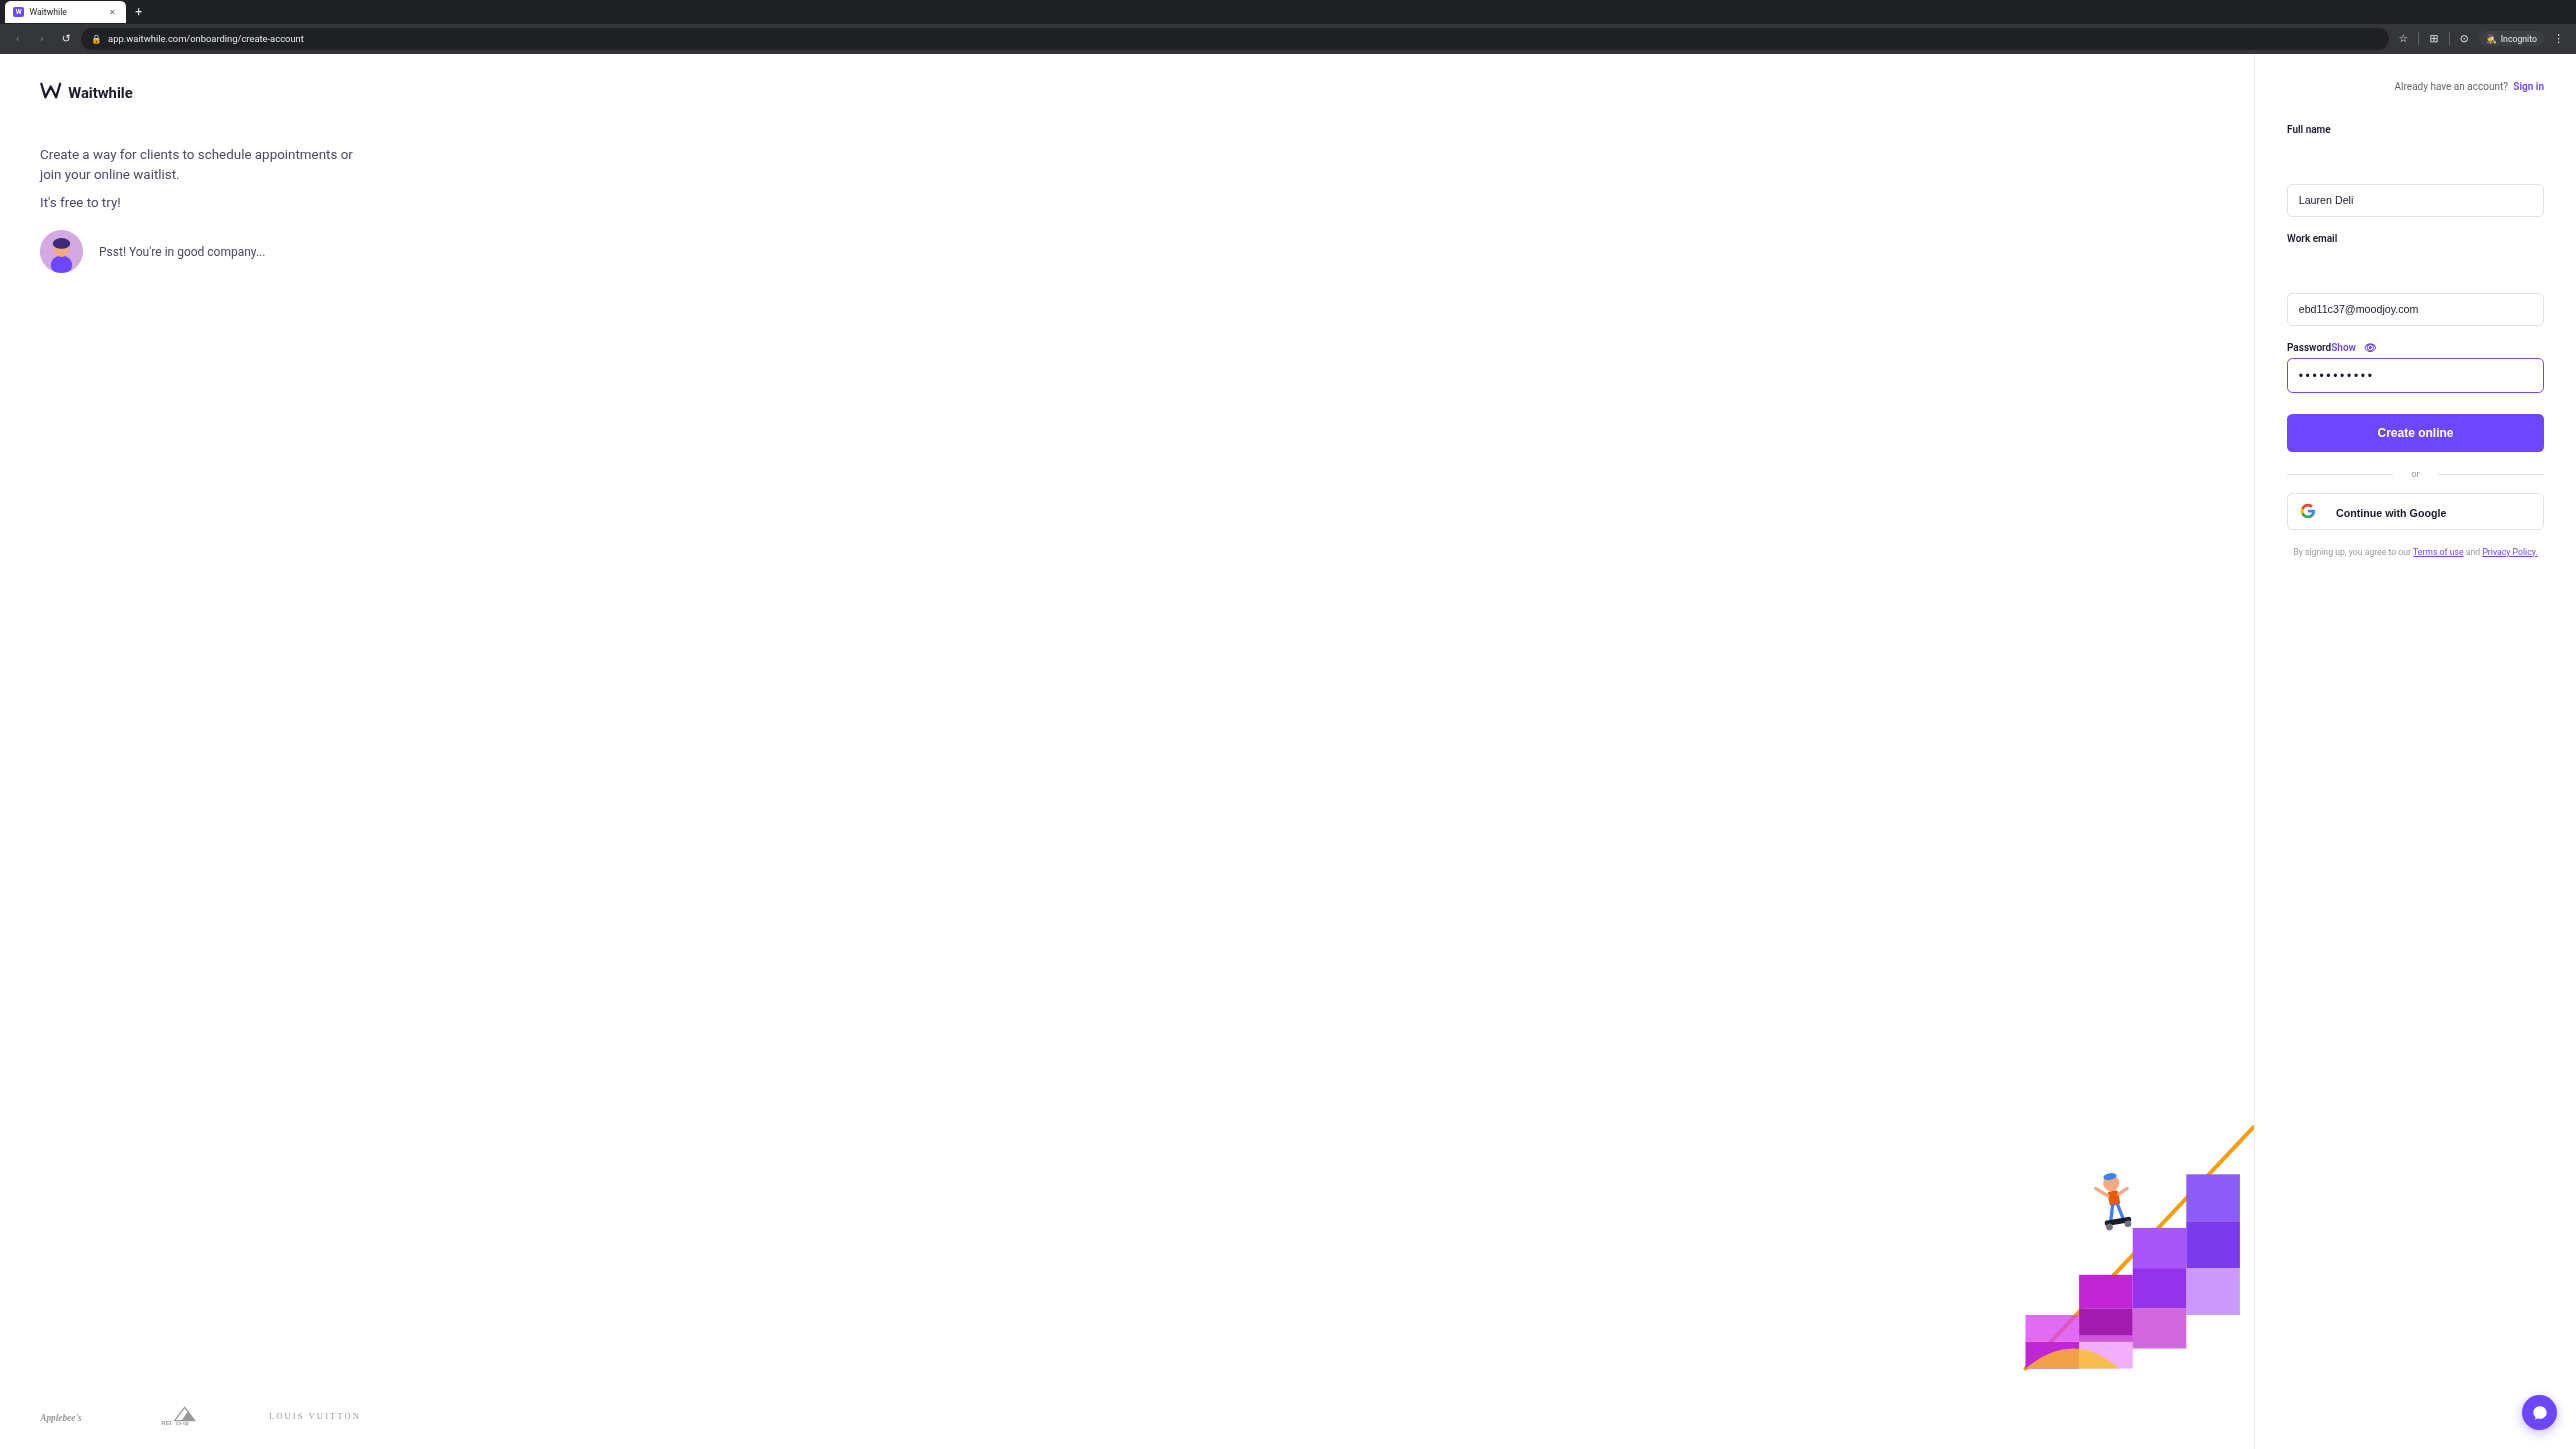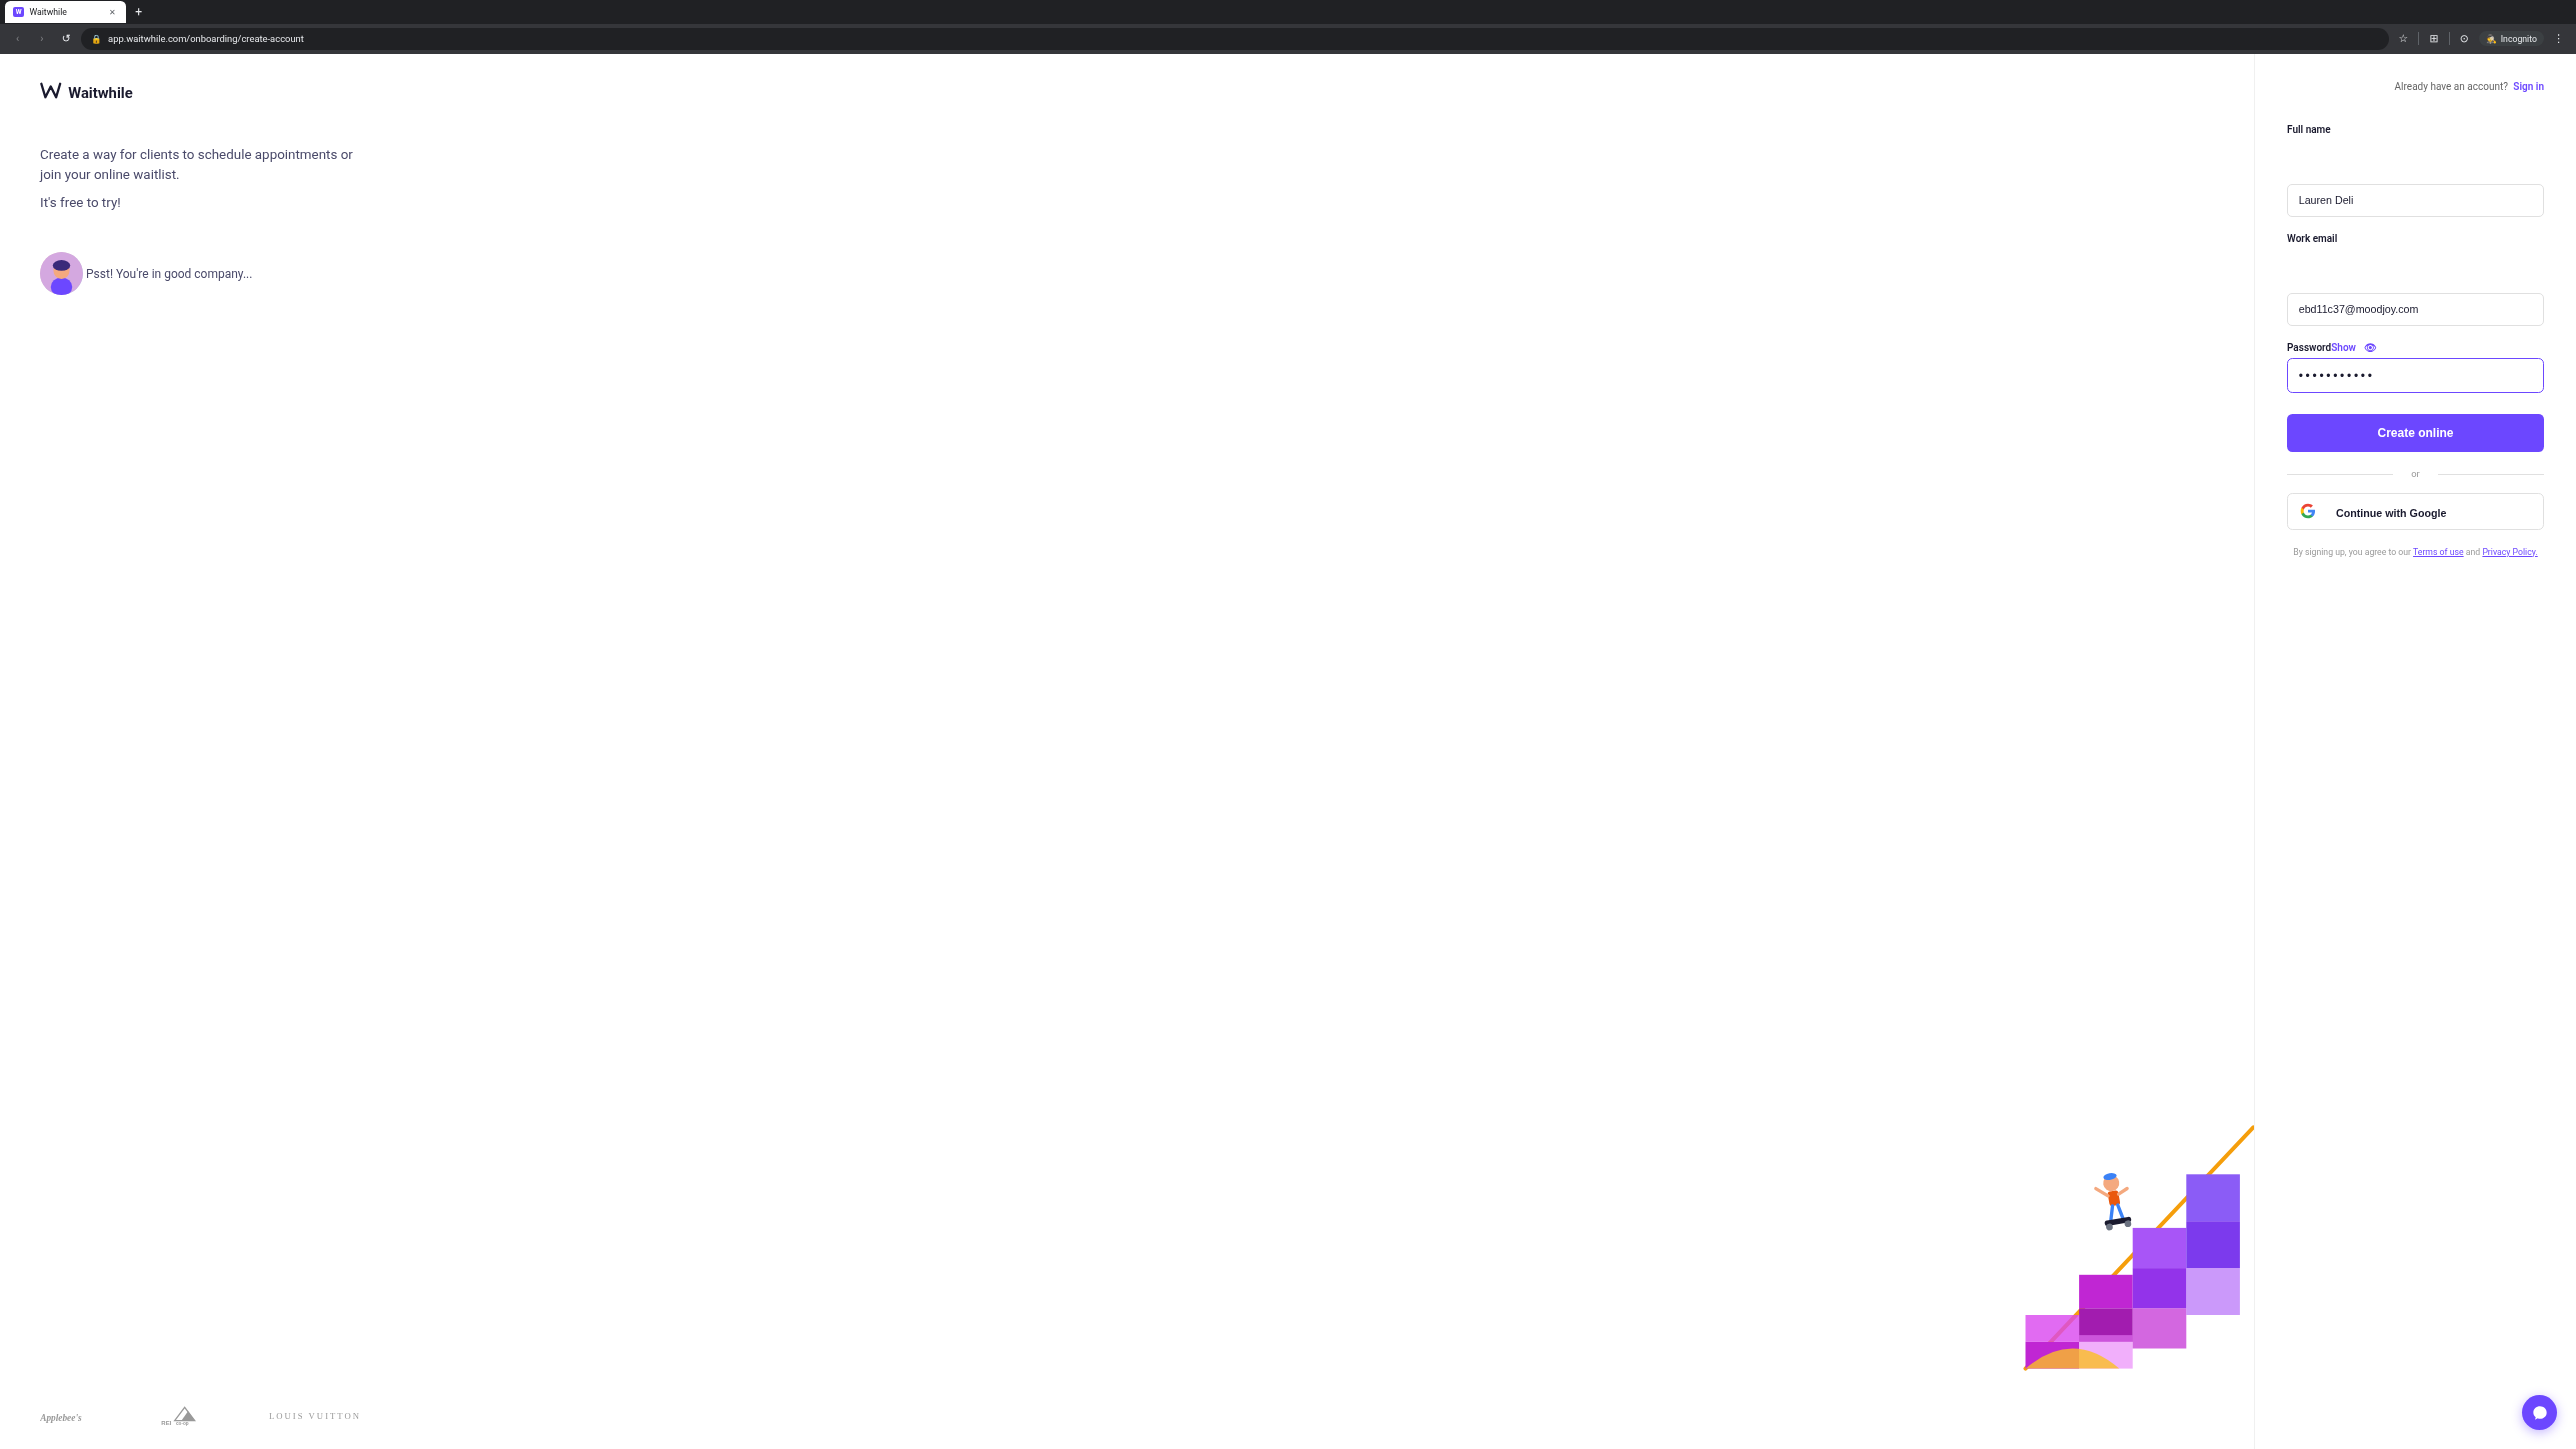--- a/index.html
+++ b/index.html
@@ -182,27 +182,27 @@
     .hero-subtitle {
       font-size: 13.4px;
       color: #4a4a6a;
       line-height: 1.5;
       margin-bottom: 10.7px;
       max-width: 322px;
     }
     .hero-free {
       font-size: 13.4px;
       color: #4a4a6a;
-      margin-bottom: 42px;
+      margin-bottom: 20px;
     }
 
     .testimonial {
       display: flex;
       align-items: center;
-      gap: 3px;
+      gap: 16px;
     }
     .testimonial-avatar {
       width: 43px;
       height: 43px;
       border-radius: 50%;
       background: linear-gradient(135deg, #e8b4d0, #b4c8e8);
       overflow: hidden;
       flex-shrink: 0;
     }
     .testimonial-text {

